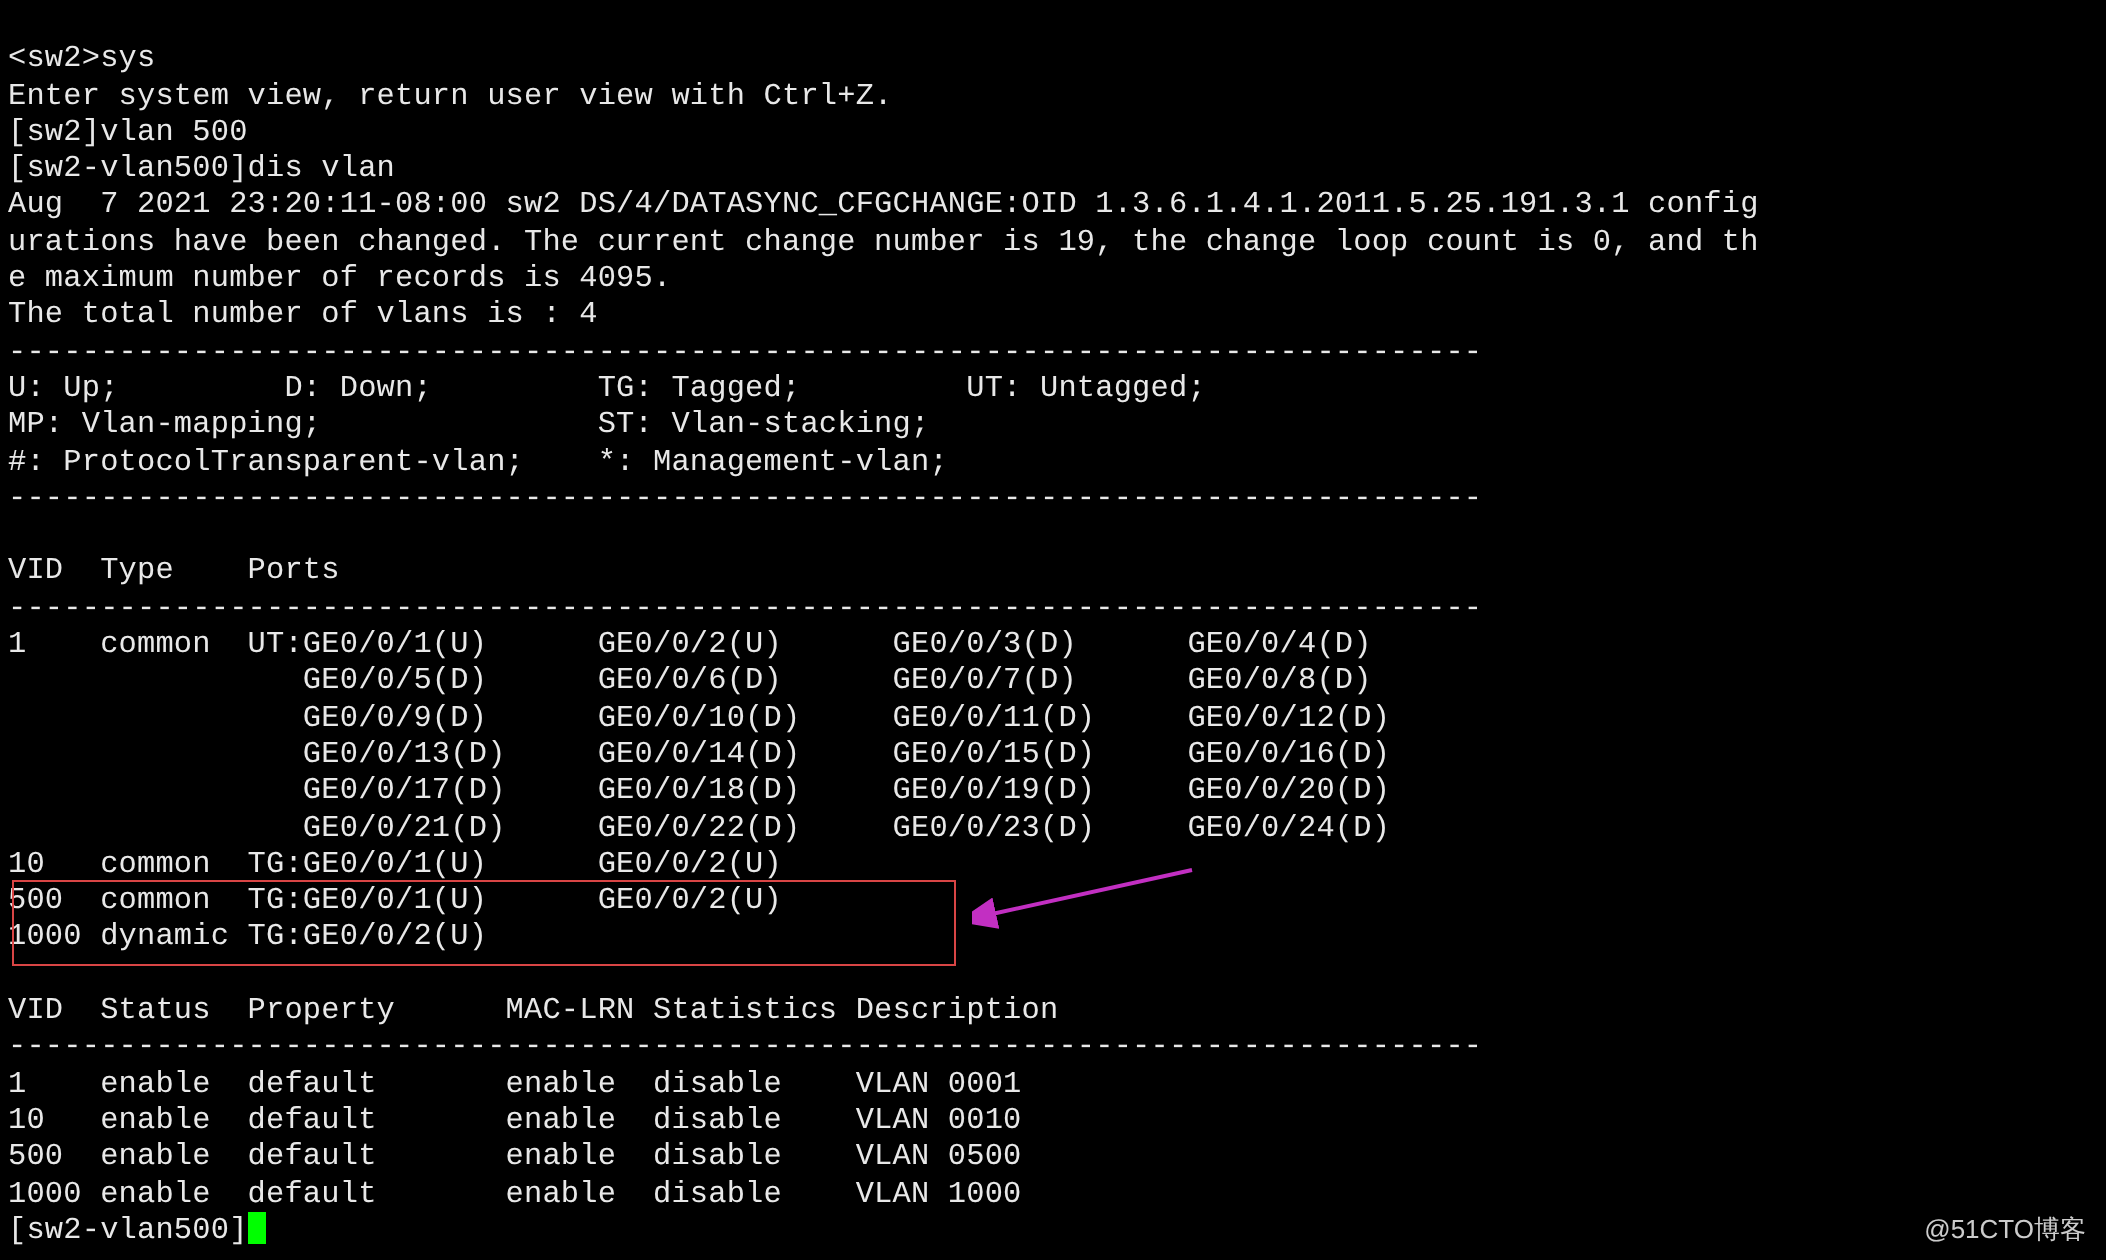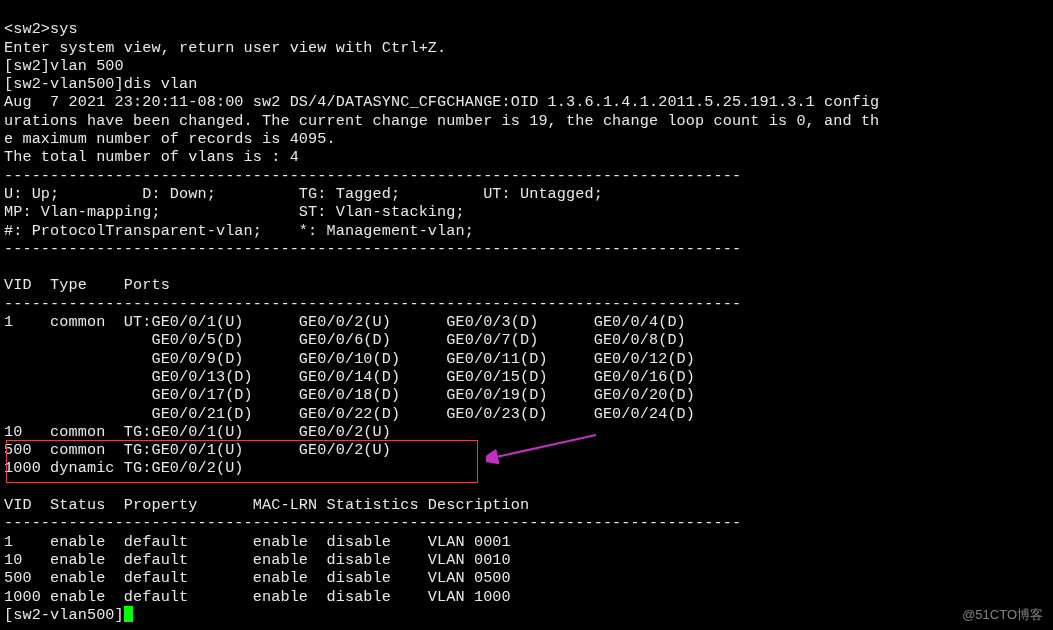--- a/index.html
+++ b/index.html
@@ -41,21 +41,21 @@
   .arrow {
     position: absolute;
     left: 486px;
     top: 425px;
     pointer-events: none;
   }
   .watermark {
     position: absolute;
     right: 10px;
     bottom: 6px;
-    color: #a3a3a3;
+    color: #ffffff;
     font-family: sans-serif;
     font-size: 13px;
     opacity: 0.8;
   }
 </style>
 </head>
 <body>
 
 <div class="terminal">
 <span><span>&lt;sw2&gt;</span><span>sys</span></span>

